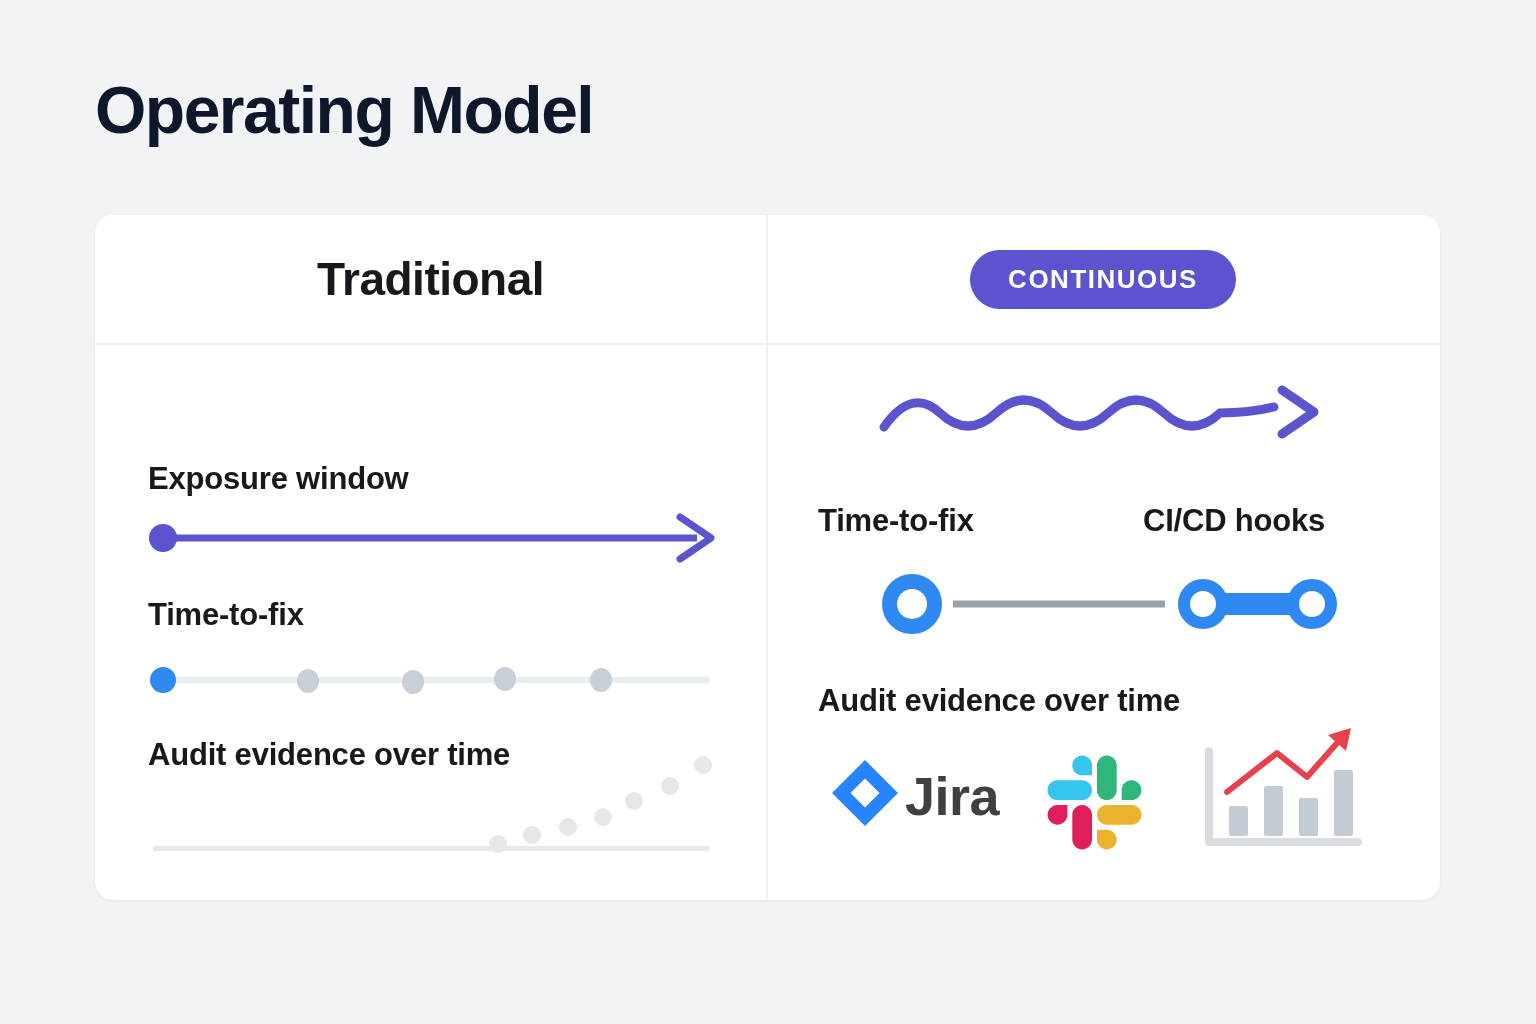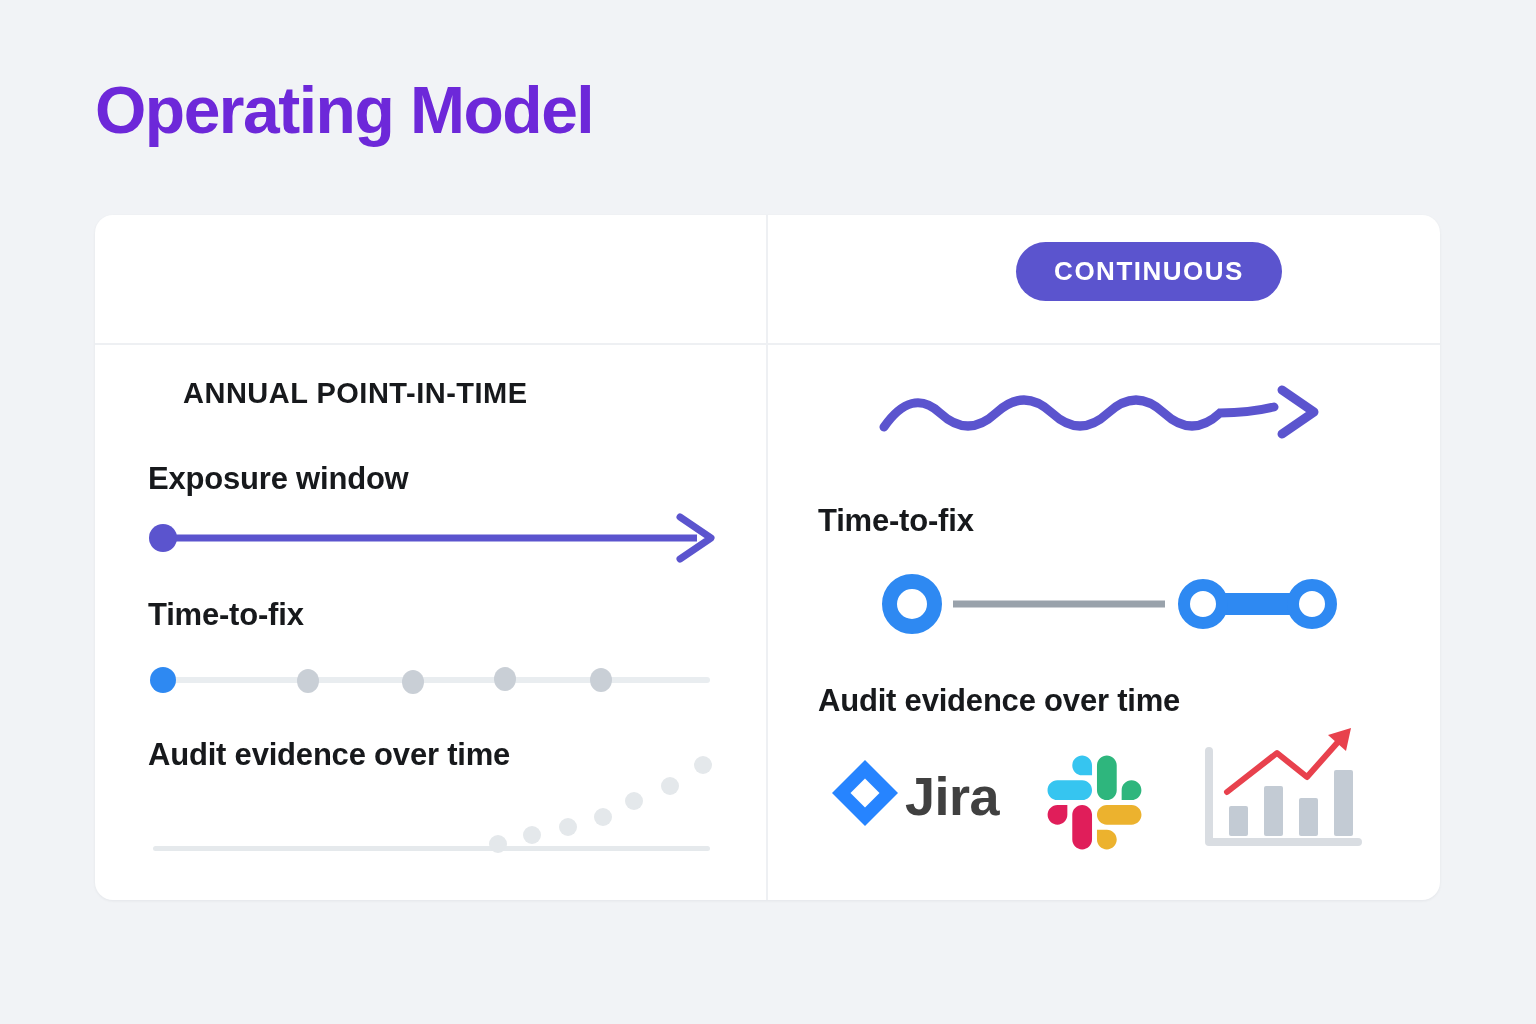--- a/index.html
+++ b/index.html
@@ -7,21 +7,21 @@
     width:1536px;height:1024px;
     background:#F1F3F6;
     font-family:"Liberation Sans","DejaVu Sans",sans-serif;
     color:#17191C;
     position:relative;
     overflow:hidden;
   }
   .page-title{
     position:absolute;left:95px;top:72px;
     font-size:66px;font-weight:bold;letter-spacing:-1.5px;
-    color:#6d28d9;
+    color:#0f172a;
   }
   .card{
     position:absolute;left:95px;top:215px;width:1345px;height:685px;
     background:#FFFFFF;border-radius:18px;
     box-shadow:0 1px 3px rgba(16,24,40,.06);
   }
   .col-wrap{position:absolute;inset:0;}
   .divider-h{
     position:absolute;left:0;top:128px;width:100%;height:2px;
     background:#EEF0F3;
@@ -29,22 +29,22 @@
   .divider-v{
     position:absolute;left:671px;top:0;width:2px;height:100%;
     background:#EEF0F3;
   }
   .header-left{
     position:absolute;left:0;top:0;width:671px;height:128px;
     display:flex;align-items:center;justify-content:center;
   }
   .header-left .h-text{font-size:46px;font-weight:bold;letter-spacing:-0.5px;}
   .header-right{
-    position:absolute;left:671px;top:8px;width:674px;height:96px;
-    display:flex;align-items:center;justify-content:center;margin-left:46px;
+    position:absolute;left:671px;top:16px;width:674px;height:96px;
+    display:flex;align-items:center;justify-content:center;
   }
   .pill{
     background:#5B54CE;color:#FFFFFF;
     font-size:26px;font-weight:bold;letter-spacing:1.5px;
     padding:14px 38px;border-radius:32px;
   }
   .kicker{
     position:absolute;left:88px;top:162px;
     font-size:29px;font-weight:bold;letter-spacing:0.5px;
   }
@@ -61,22 +61,24 @@
 </head>
 <body>
 
 <div class="page-title">Operating Model</div>
 
 <div class="card">
   <div class="divider-v"></div>
   <div class="divider-h"></div>
 
   <section class="col-wrap">
+    <div class="header-left">
+      <span class="h-text">Traditional</span>
+    </div>
 
-    <div class="kicker">ANNUAL POINT-IN-TIME</div>
 
     <div class="row-label" style="left:53px;top:246px;text-align:center;">Exposure window</div>
 
     <svg class="abs" style="left:50px;top:295px;" width="585" height="56" viewBox="0 0 585 56">
       <line x1="18" y1="28" x2="552" y2="28" stroke="#5B54CE" stroke-width="7"></line>
       <circle cx="18" cy="28" r="14" fill="#5B54CE"></circle>
       <polyline points="535,7 566,28 535,49" fill="none" stroke="#5B54CE" stroke-width="7" stroke-linecap="round" stroke-linejoin="round"></polyline>
     </svg>
 
     <div class="row-label" style="left:53px;top:382px;">Time-to-fix</div>
@@ -108,20 +110,21 @@
     <div class="header-right">
       <span class="pill">CONTINUOUS</span>
     </div>
 
     <svg class="abs" style="left:783px;top:168px;" width="455" height="58" viewBox="0 0 455 58">
       <path d="M6,44 Q34,4 62,30 T118,30 T174,30 T230,30 T286,30 T342,30 Q372,30 396,24" fill="none" stroke="#5B54CE" stroke-width="9" stroke-linecap="round"></path>
       <polyline points="404,7 436,29 404,51" fill="none" stroke="#5B54CE" stroke-width="9" stroke-linecap="round" stroke-linejoin="round"></polyline>
     </svg>
 
     <div class="row-label" style="left:723px;top:288px;">Time-to-fix</div>
+    <div class="row-label" style="left:1048px;top:288px;">CI/CD hooks</div>
 
     <svg class="abs" style="left:770px;top:342px;" width="490" height="95" viewBox="0 0 490 95">
       <line x1="88" y1="47" x2="300" y2="47" stroke="#99A2AB" stroke-width="7"></line>
       <circle cx="47" cy="47" r="22.5" fill="#FFFFFF" stroke="#2E89F2" stroke-width="15"></circle>
       <line x1="338" y1="47" x2="447" y2="47" stroke="#2E89F2" stroke-width="22"></line>
       <circle cx="338" cy="47" r="19" fill="#FFFFFF" stroke="#2E89F2" stroke-width="12"></circle>
       <circle cx="447" cy="47" r="19" fill="#FFFFFF" stroke="#2E89F2" stroke-width="12"></circle>
     </svg>
 
     <div class="row-label" style="left:723px;top:468px;">Audit evidence over time</div>

